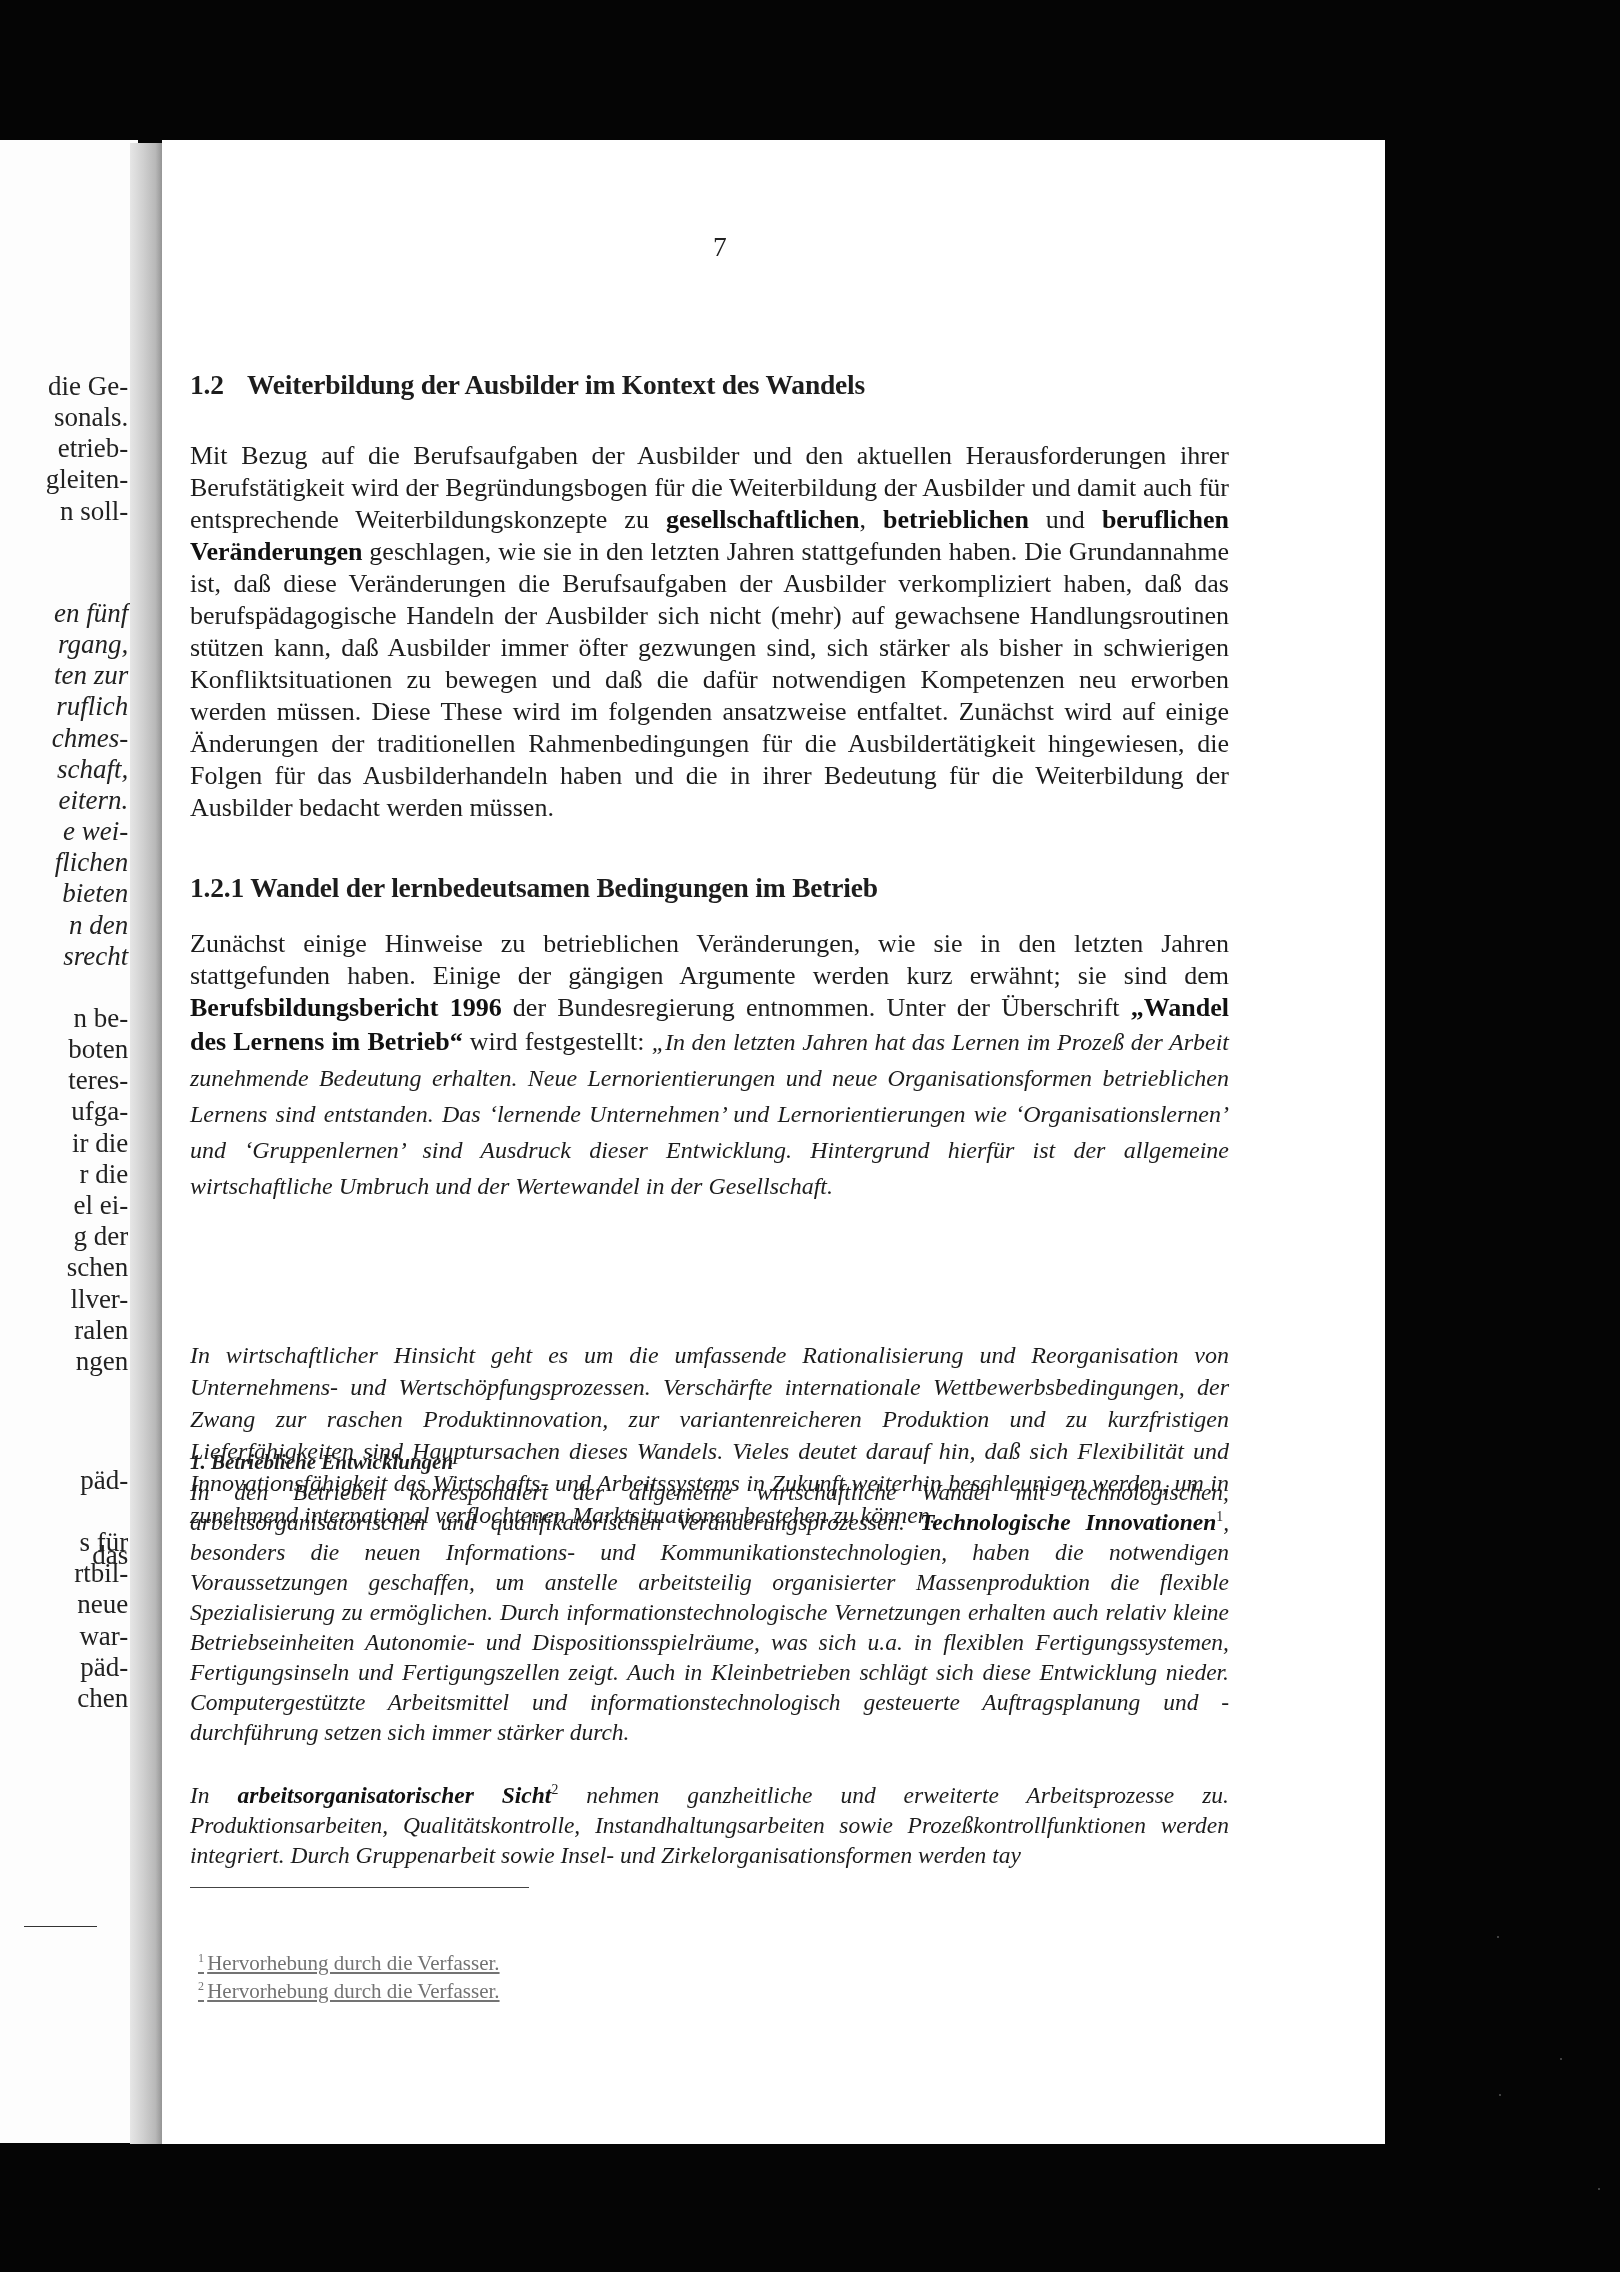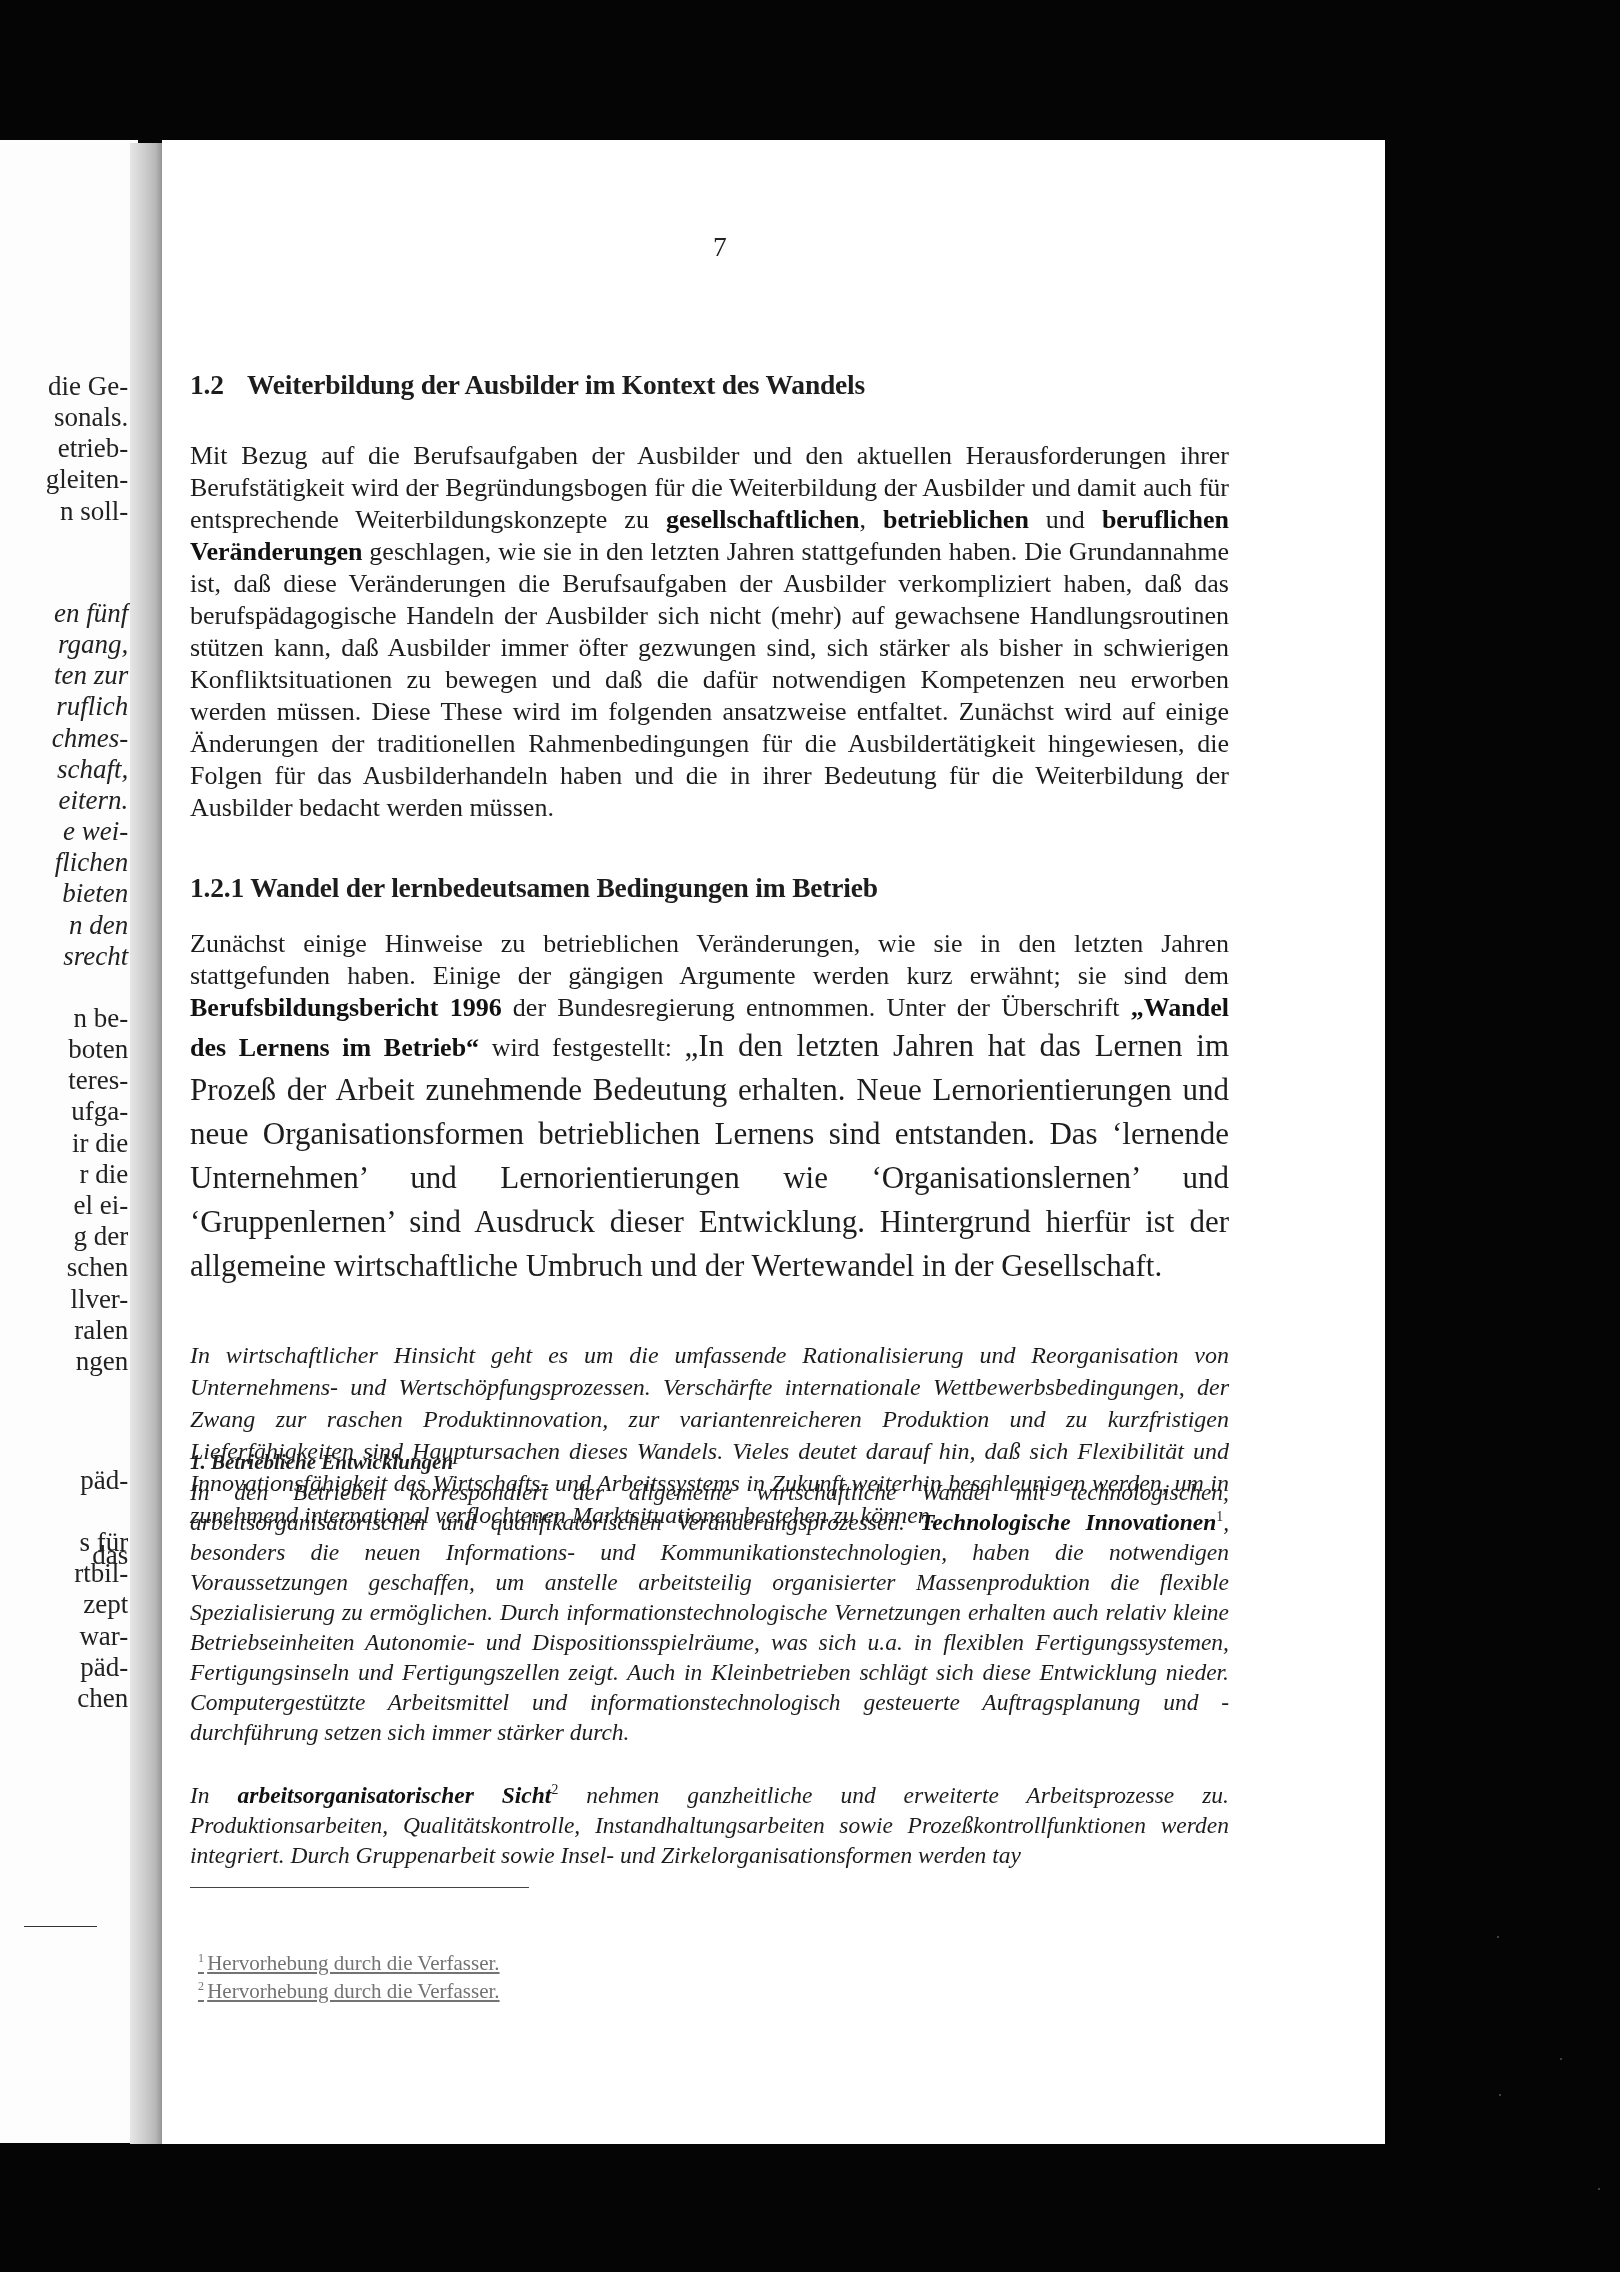--- a/index.html
+++ b/index.html
@@ -43,21 +43,21 @@
     font-size: 26px; line-height: 32px; text-align: justify; color: #1d1d1d;
   }
   .para b { font-weight: bold; color: #111; }
   .it { font-style: italic; }
   .p1 { top: 300px; }
   h3.subsection {
     position: absolute; left: 0; top: 732px; margin: 0;
     font-size: 27.5px; font-weight: bold; white-space: nowrap; letter-spacing: -0.2px;
   }
   .p2 { top: 788px; }
-  .quote { font-size: 31px; line-height: 44px; }
+  .quote { font-style: italic; font-size: 24px; line-height: 36px; }
   .p3 { top: 1199px; font-size: 24px; line-height: 32px; }
   .p4-heading {
     position: absolute; left: 0; top: 1310px; margin: 0;
     font-size: 21px; font-weight: bold; font-style: italic;
   }
   .p4 { top: 1337px; font-size: 23.5px; line-height: 30px; font-style: italic; }
   .p5 { top: 1640px; font-size: 23.5px; line-height: 30px; font-style: italic; }
   sup { font-size: 13.8px; line-height: 0; vertical-align: super; font-style: normal; }
   .fn-rule {
     position: absolute; left: 0; top: 1747px; width: 339px; border-top: 1.6px solid #444;
@@ -104,21 +104,21 @@
       <div class="frag" style="top: 1112px;">schen</div>
       <div class="frag" style="top: 1144px;">llver-</div>
       <div class="frag" style="top: 1175px;">ralen</div>
       <div class="frag" style="top: 1206px;">ngen</div>
     </div>
   <div id="lp-block4">
       <div class="frag" style="top: 1325px;">päd-</div>
       <div class="frag" style="top: 1356px; margin-top: 44px;">das</div>
       <div class="frag" style="top: 1387px;">s für</div>
       <div class="frag" style="top: 1418px;">rtbil-</div>
-      <div class="frag" style="top: 1449px;">zept</div>
+      <div class="frag" style="top: 1449px;">neue</div>
       <div class="frag" style="top: 1481px;">war-</div>
       <div class="frag" style="top: 1512px;">päd-</div>
       <div class="frag" style="top: 1543px;">chen</div>
     </div>
   <div class="rule"></div>
 </div>
 
 <div class="gutter"></div>
 
 <div class="page">

